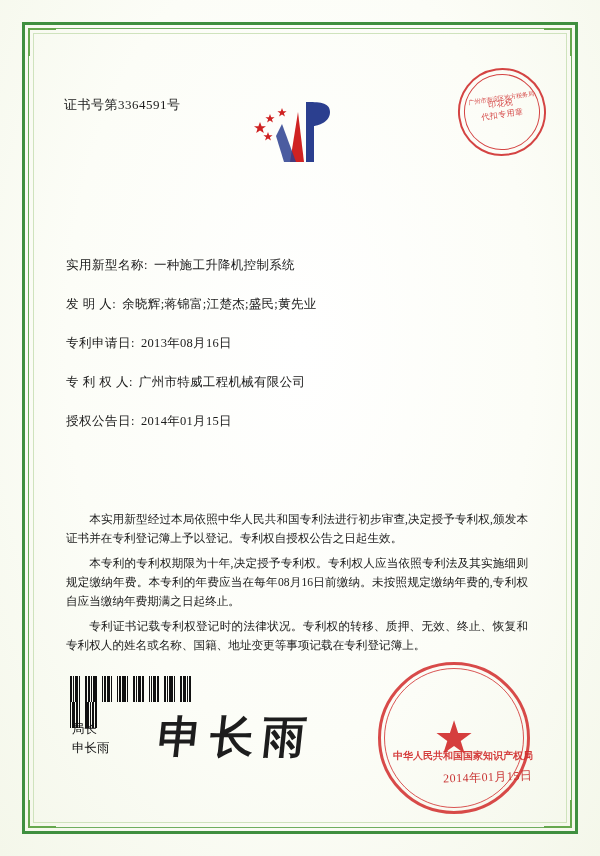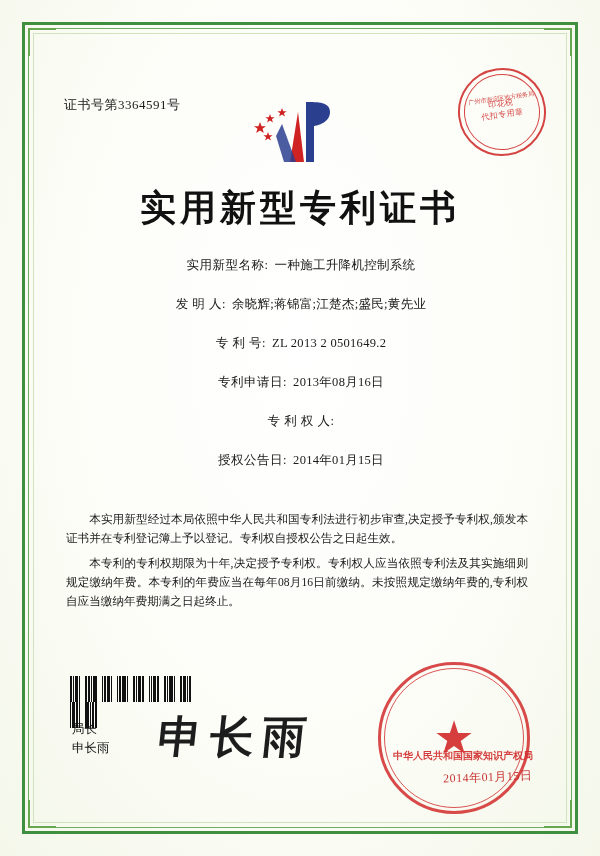--- a/index.html
+++ b/index.html
@@ -151,21 +151,20 @@
     top: 208px;
     width: 470px;
     font-size: 12.5px;
     color: #1a1a1a;
   }
   .field-row {
     display: flex;
     align-items: baseline;
     margin-bottom: 21px;
     line-height: 18px;
-    justify-content: center;
   }
   .field-label {
     white-space: nowrap;
     letter-spacing: 0.5px;
   }
   .field-value {
     margin-left: 6px;
     letter-spacing: 0.3px;
   }
 
@@ -320,51 +319,48 @@
       <div class="ring2"></div>
       <div class="arc-text">
         <span style="transform: rotate(-62deg) translate(0,-36px) rotate(62deg);">广州市海淀区地方税务局</span>
       </div>
       <div class="center-lines">
         <div>印花税</div>
         <div>代扣专用章</div>
       </div>
     </div>
 
-    <div class="title">实用新型专利证书</div>
 
     <div class="fields">
       <div class="field-row">
         <span class="field-label">实用新型名称:</span>
         <span class="field-value">一种施工升降机控制系统</span>
       </div>
       <div class="field-row">
         <span class="field-label">发  明  人:</span>
         <span class="field-value">余晓辉;蒋锦富;江楚杰;盛民;黄先业</span>
       </div>
       <div class="field-row">
-        <span class="field-label">专  利  号:</span>
-        <span class="field-value">ZL 2013 2 0501649.2</span>
-      </div>
-      <div class="field-row">
         <span class="field-label">专利申请日:</span>
         <span class="field-value">2013年08月16日</span>
       </div>
       <div class="field-row">
         <span class="field-label">专 利 权 人:</span>
+        <span class="field-value">广州市特威工程机械有限公司</span>
       </div>
       <div class="field-row">
         <span class="field-label">授权公告日:</span>
         <span class="field-value">2014年01月15日</span>
       </div>
     </div>
 
     <div class="paragraphs">
       <p>本实用新型经过本局依照中华人民共和国专利法进行初步审查,决定授予专利权,颁发本证书并在专利登记簿上予以登记。专利权自授权公告之日起生效。</p>
       <p>本专利的专利权期限为十年,决定授予专利权。专利权人应当依照专利法及其实施细则规定缴纳年费。本专利的年费应当在每年08月16日前缴纳。未按照规定缴纳年费的,专利权自应当缴纳年费期满之日起终止。</p>
+      <p>专利证书记载专利权登记时的法律状况。专利权的转移、质押、无效、终止、恢复和专利权人的姓名或名称、国籍、地址变更等事项记载在专利登记簿上。</p>
     </div>
 
     <div class="barcode">
       <i style="width:2px"></i><i style="width:1px"></i><i style="width:3px"></i><i style="width:1px"></i>
       <i style="width:2px"></i><i style="width:2px"></i><i style="width:1px"></i><i style="width:4px"></i>
       <i style="width:1px"></i><i style="width:2px"></i><i style="width:3px"></i><i style="width:1px"></i>
       <i style="width:1px"></i><i style="width:2px"></i><i style="width:4px"></i><i style="width:1px"></i>
       <i style="width:2px"></i><i style="width:1px"></i><i style="width:3px"></i><i style="width:2px"></i>
       <i style="width:1px"></i><i style="width:1px"></i><i style="width:3px"></i><i style="width:2px"></i>
       <i style="width:2px"></i><i style="width:1px"></i><i style="width:4px"></i><i style="width:1px"></i>

